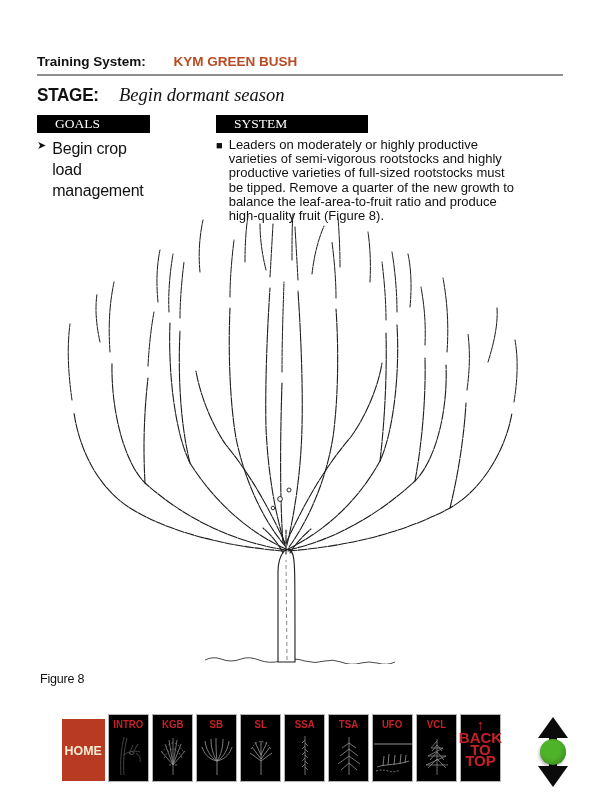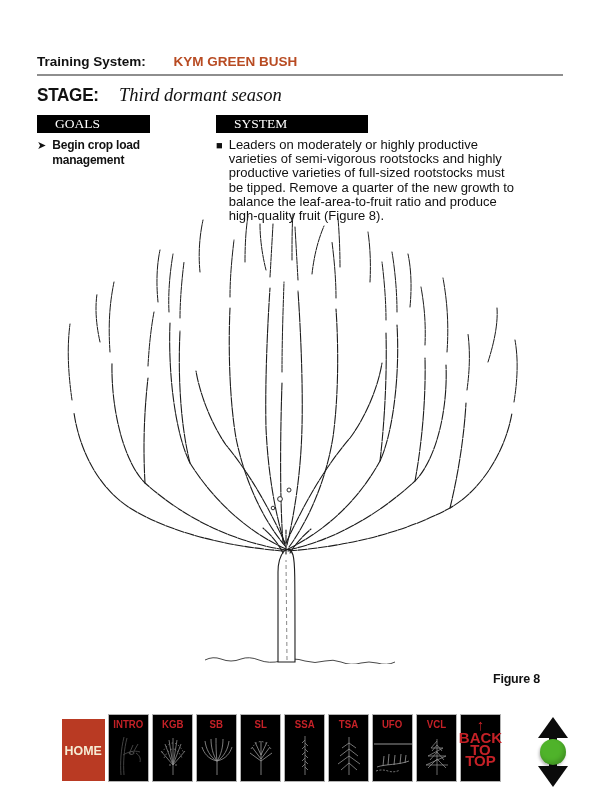--- a/index.html
+++ b/index.html
@@ -20,37 +20,37 @@
 
   
   .bar{position:absolute;top:115px;height:18px;background:#000;color:#fff;
        font-family:"Liberation Serif",serif;font-size:13.5px;line-height:18px;padding-left:18px;box-sizing:border-box;}
   .bar.goals{left:37px;width:113px;}
   .bar.sysdev{left:216px;width:152px;}
 
   
   .goal-item{position:absolute;left:37px;top:138px;width:140px;display:flex;}
   .goal-bullet{font-size:11px;line-height:15px;margin-right:6px;}
-  .goal-text{font-weight:bold;font-size:12px;line-height:15px;width:105px;letter-spacing:-0.2px;}
+  .goal-text{font-weight:normal;font-size:16px;line-height:21px;width:105px;letter-spacing:-0.2px;}
 
   
   .sd-item{position:absolute;left:216px;top:138px;width:306px;display:flex;}
   .sd-bullet{font-size:11px;line-height:14px;margin-right:6px;}
   .sd-text{font-family:Liberation Sans, sans-serif;font-size:13px;line-height:14.2px;width:292px;}
 
   
   .tree-wrap{position:absolute;left:40px;top:212px;width:500px;height:452px;}
   .tree path.b{fill:none;stroke:#1c1c1c;stroke-width:1.1;stroke-linecap:round;stroke-dasharray:9 1.2;}
   .tree path.t{fill:none;stroke:#1c1c1c;stroke-width:1;stroke-linecap:round;stroke-dasharray:7 1.1;}
   .tree path.trunk{fill:#fff;stroke:#1c1c1c;stroke-width:1.1;}
   .tree path.mid{fill:none;stroke:#555;stroke-width:0.7;stroke-dasharray:4 3;}
   .tree path.ground{fill:none;stroke:#333;stroke-width:0.9;}
   .tree circle.bud{fill:#fff;stroke:#1c1c1c;stroke-width:0.9;}
-  .fig-caption{position:absolute;left:40px;top:672px;width:500px;text-align:right;
-               font-weight:bold;font-size:12.5px;letter-spacing:-0.2px;}
+  .fig-caption{position:absolute;left:40px;top:672px;width:500px;text-align:left;
+               font-weight:normal;font-size:12.5px;letter-spacing:-0.2px;}
 
   
   .nav{position:absolute;left:62px;top:714px;display:flex;gap:3px;align-items:flex-start;}
   .nav-btn{width:41px;height:68px;background:#000000;border:1px solid #b3b3b3;box-sizing:border-box;
            display:flex;flex-direction:column;align-items:center;cursor:pointer;}
   .nav-btn .lbl{color:#c52127;font-weight:bold;font-size:10.5px;margin-top:4px;line-height:11px;}
   .nav-btn svg{margin-top:1px;}
   .nav-btn.home{width:43px;height:62px;margin-top:5px;background:#b93a23;border:none;
                 justify-content:center;}
   .nav-btn.home .home-lbl{color:#f6ecd4;font-weight:bold;font-size:13.5px;}
@@ -74,21 +74,21 @@
 <div class="page">
 
   <div class="ts-header">
     <span>Training System:</span>
     <span class="sysname">KYM GREEN BUSH</span>
   </div>
   <div class="rule"></div>
 
   <div class="stage">
     <span class="stage-label cond">STAGE:</span>
-    <span class="stage-value">Third dormant season</span>
+    <span class="stage-value">Begin dormant season</span>
   </div>
 
   <div class="bar goals">GOALS</div>
   <div class="bar sysdev">SYSTEM DEVELOPMENT</div>
 
   <div class="goal-item">
     <span class="goal-bullet">➤</span>
     <span class="goal-text">Begin crop load management</span>
   </div>
 

